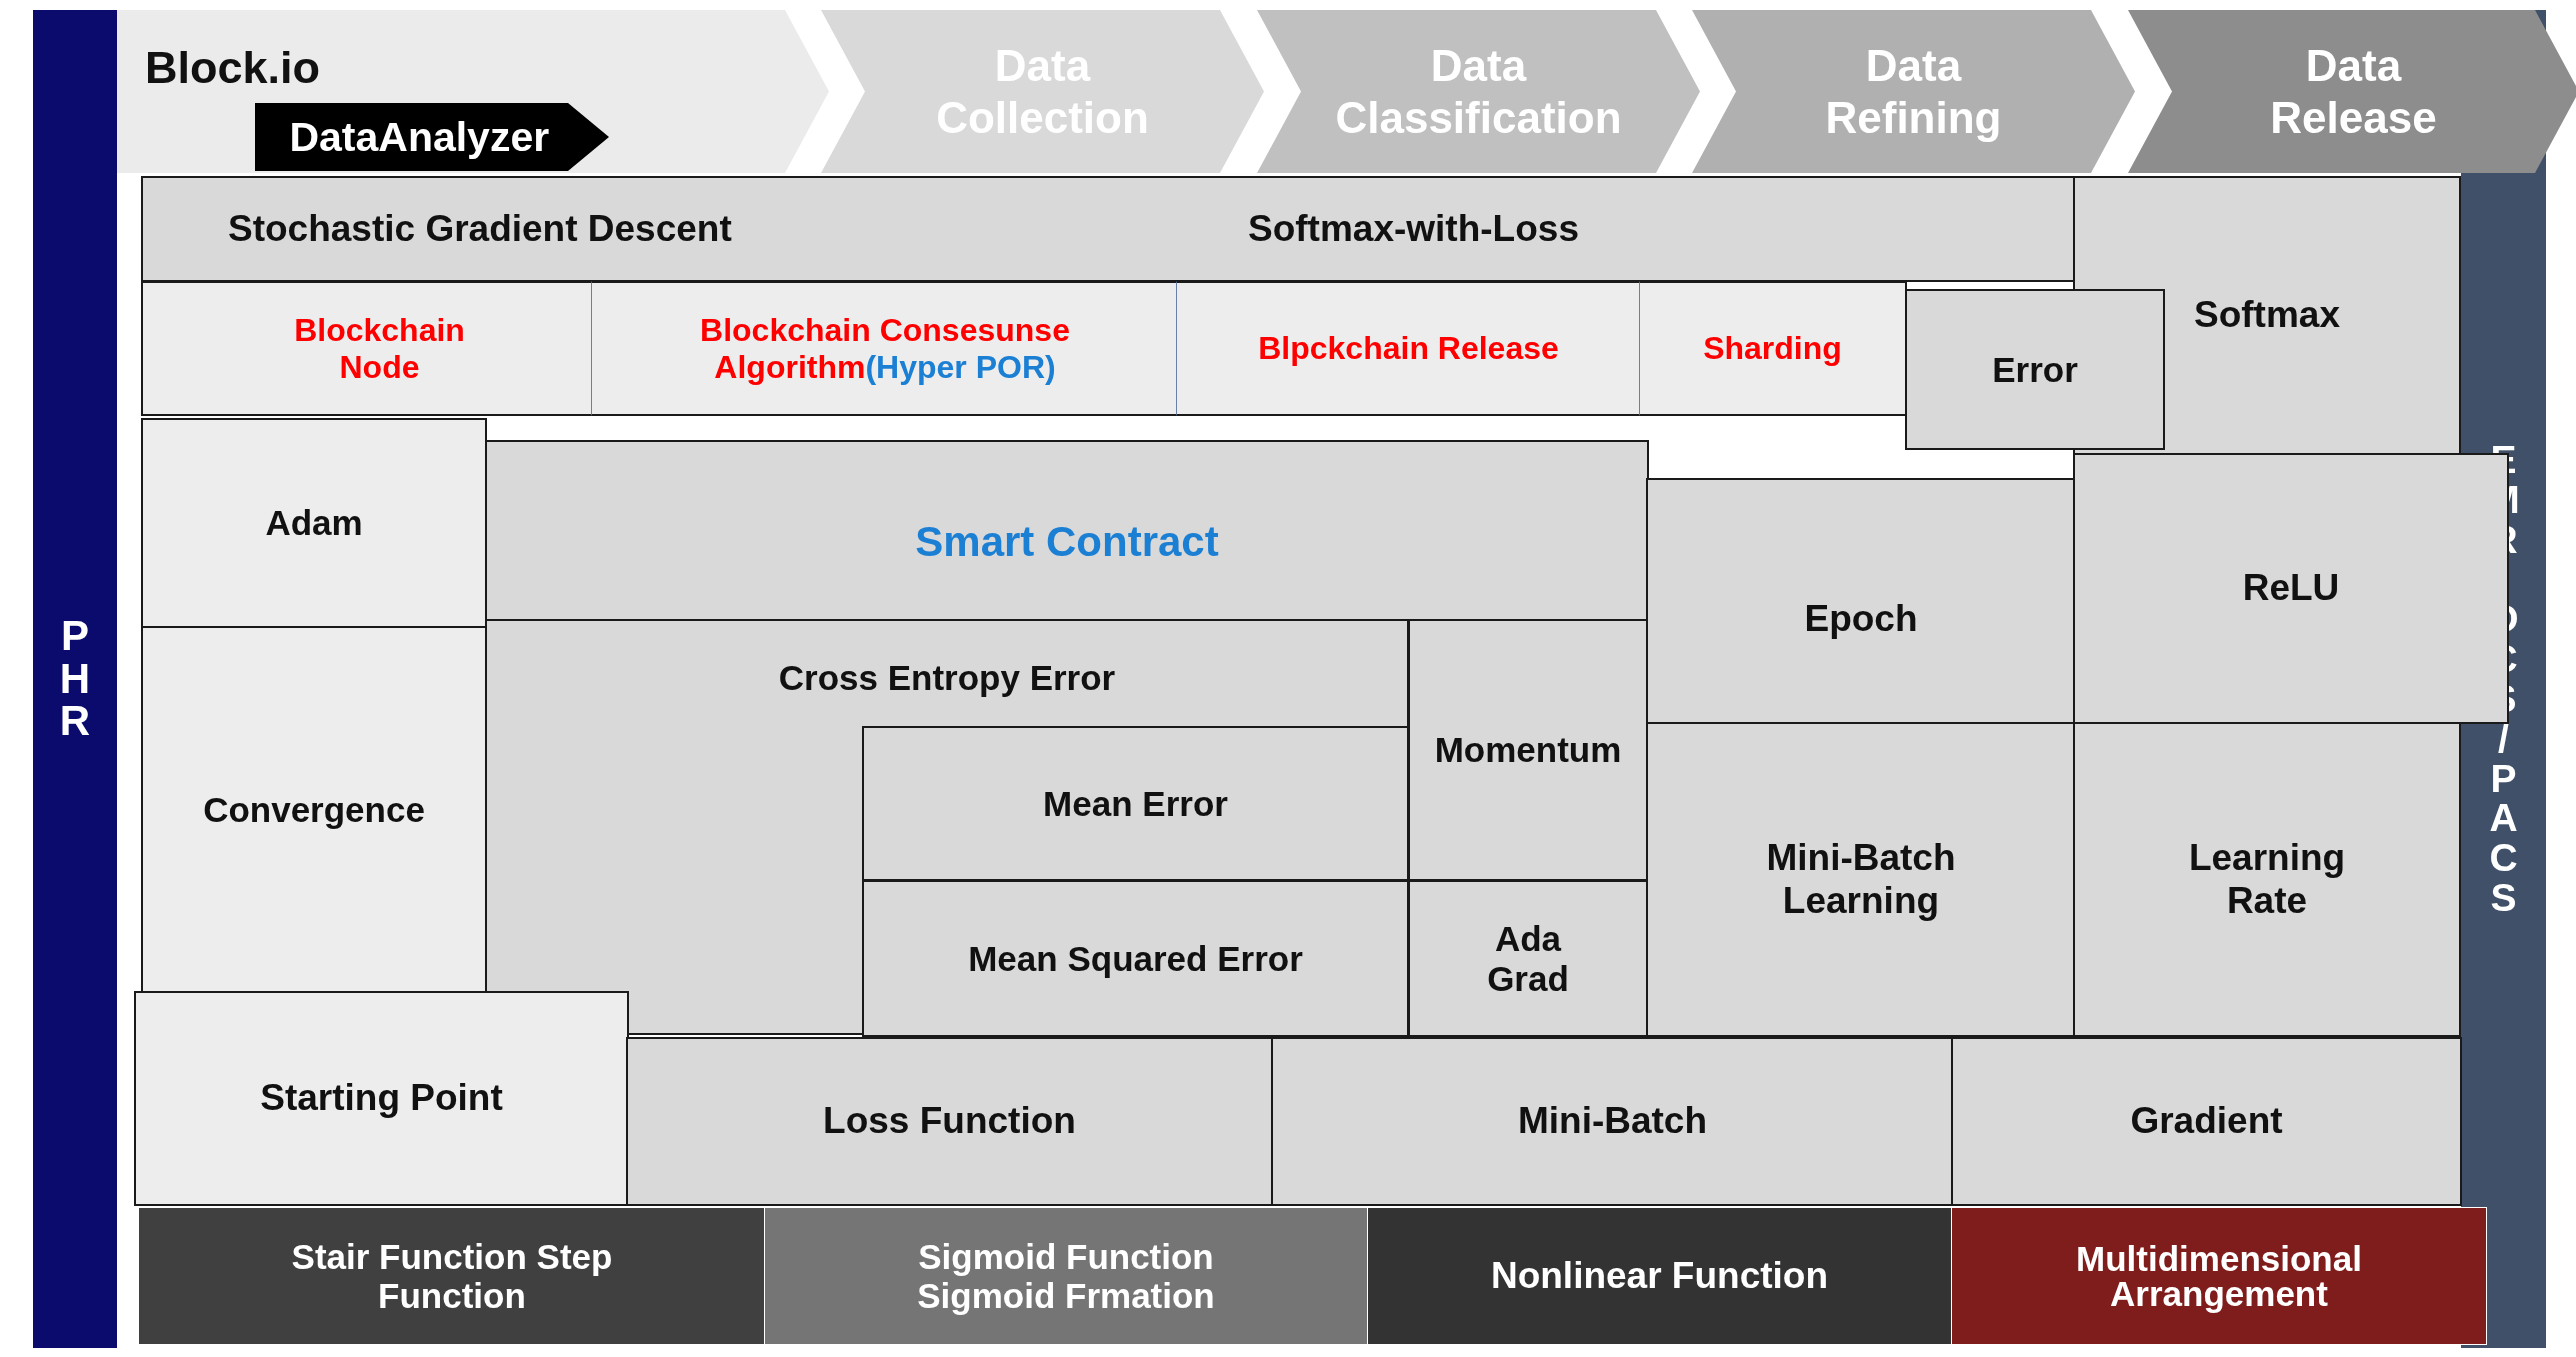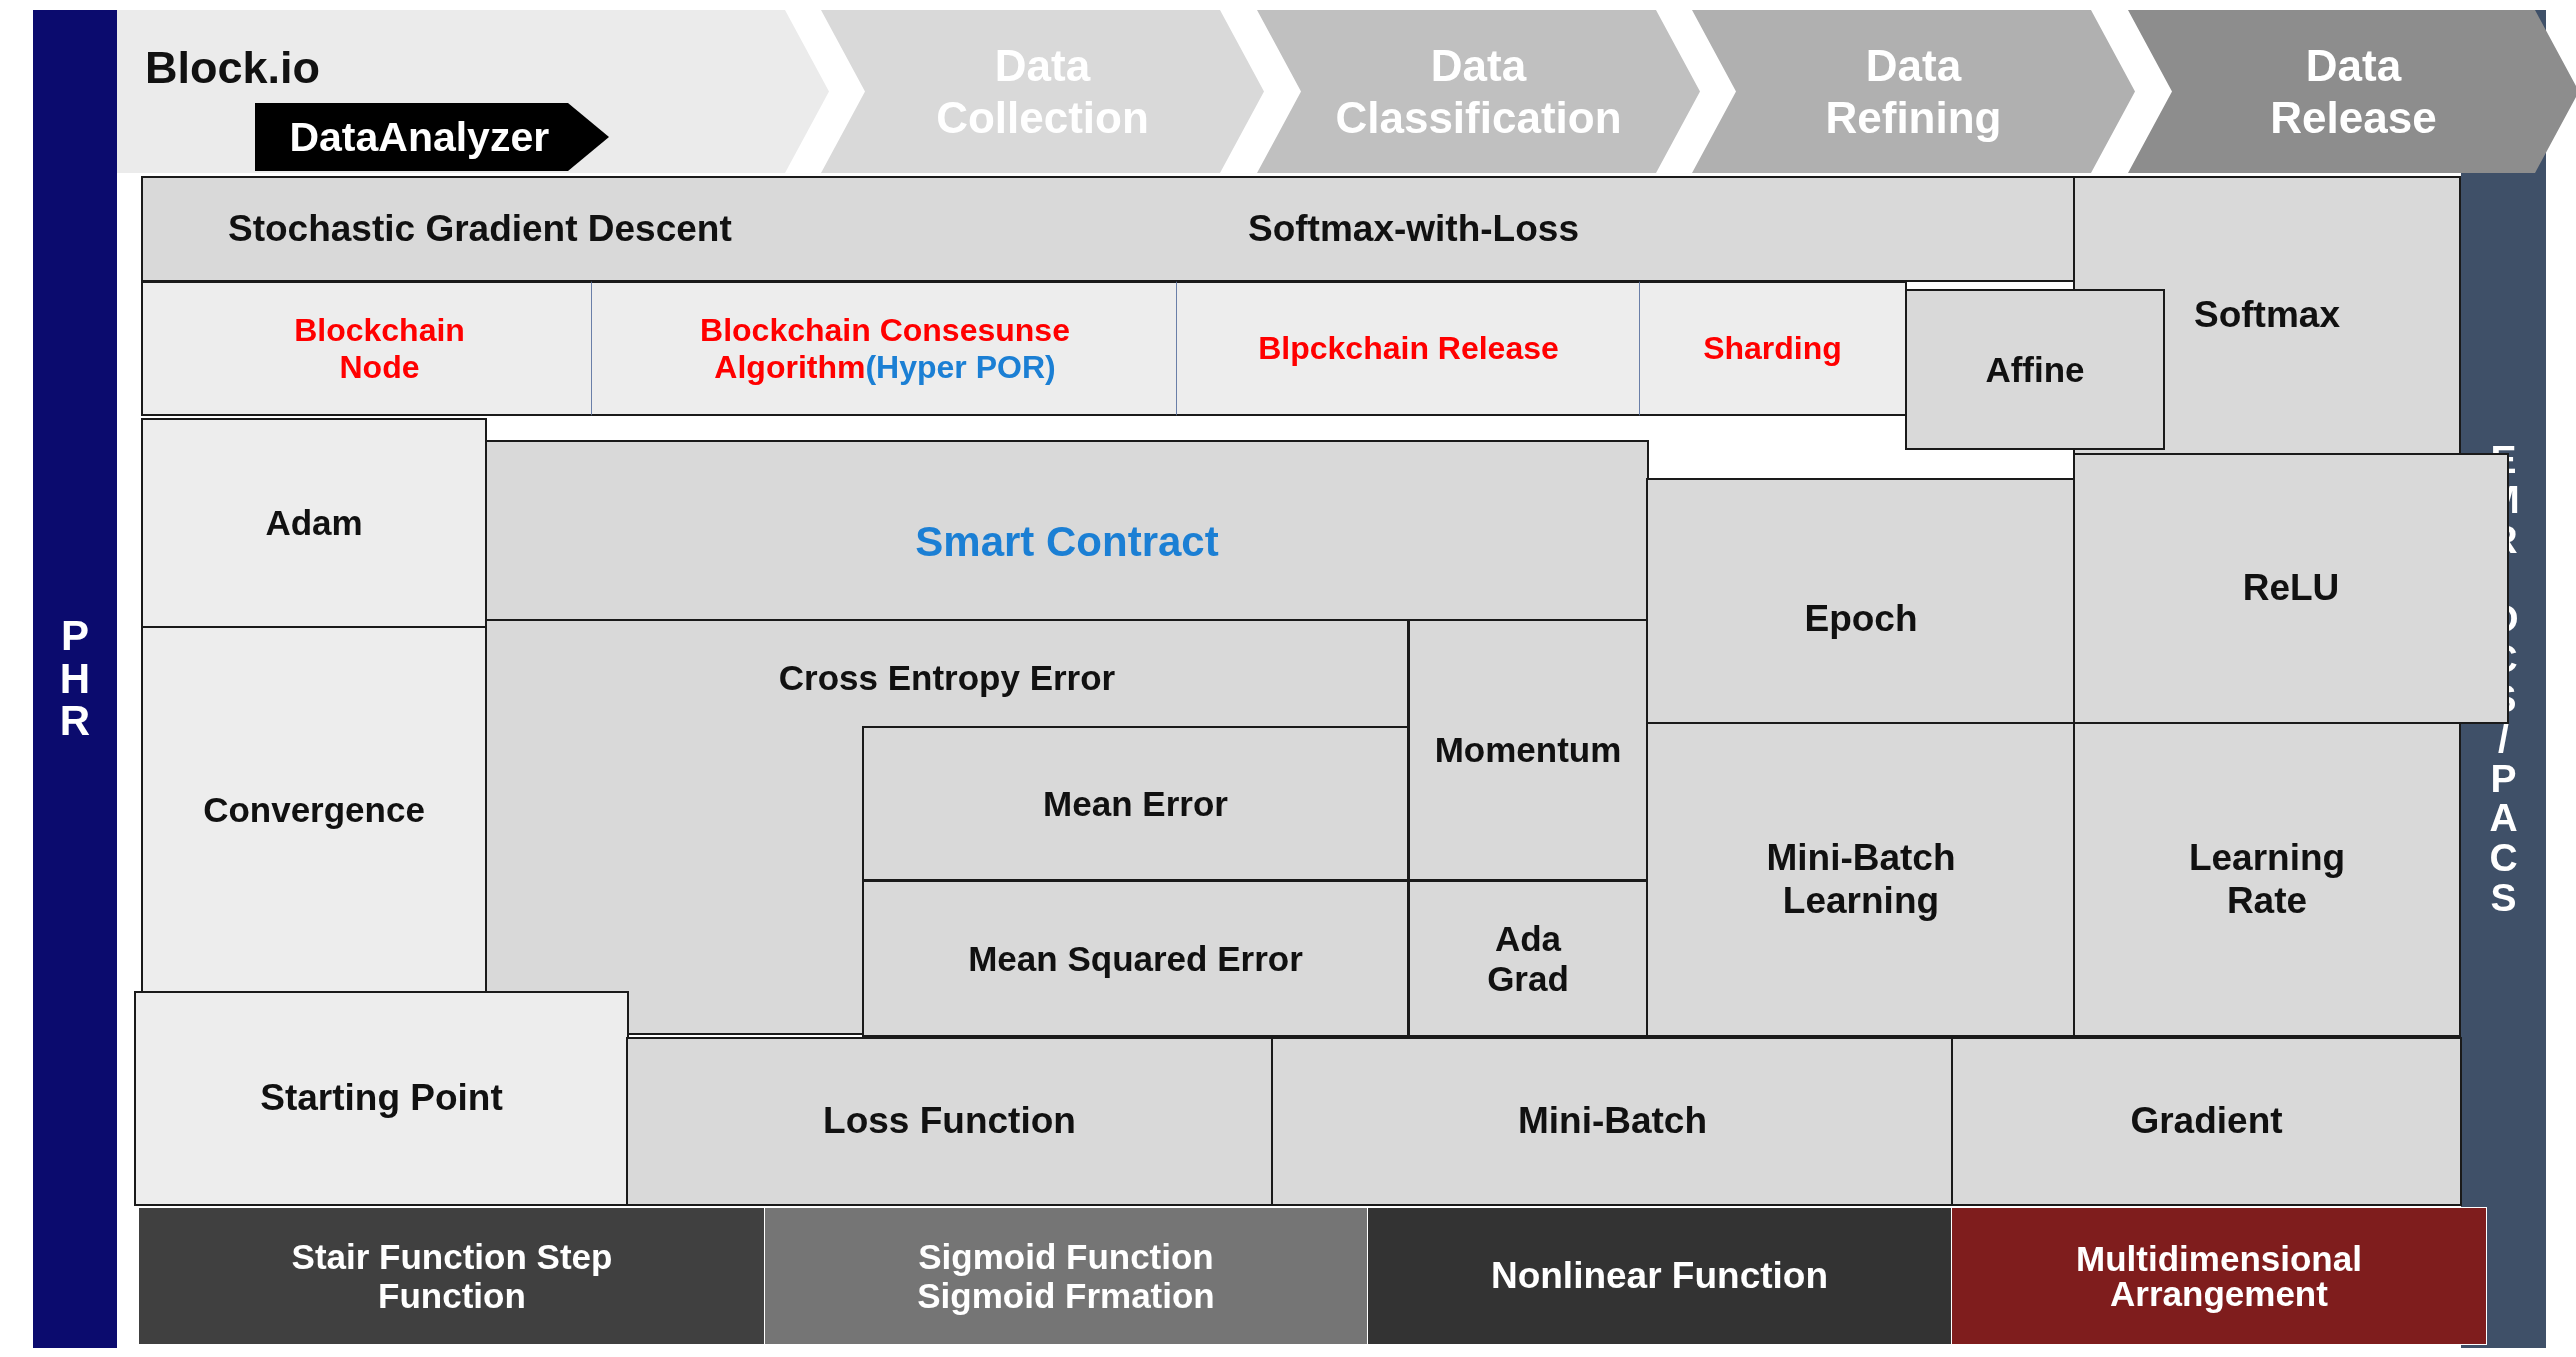--- a/index.html
+++ b/index.html
@@ -192,21 +192,21 @@
     </span>
   </div>
   <div class="box g2" style="left:1176px; top:281px; width:464px;  height:135px; font-size:32px; border-left:1.4px solid #6a7fa8; border-right:none;">
     <span class="red">Blpckchain Release</span>
   </div>
   <div class="box g2" style="left:1639px; top:281px; width:268px;  height:135px; font-size:32px; border-left:1.4px solid #6a7fa8;">
     <span class="red">Sharding</span>
   </div>
 
   <div class="box g1" style="left:1905px; top:289px; width:260px; height:161px; font-size:35px;">
-    <span>Affine</span>
+    <span>Error</span>
   </div>
 
   <div class="box g2" style="left:141px; top:418px; width:346px; height:210px; font-size:35px;">
     <span>Adam</span>
   </div>
   <div class="box g2" style="left:141px; top:626px; width:346px; height:367px; font-size:35px;">
     <span>Convergence</span>
   </div>
 
   <div class="box g1" style="left:485px; top:418px; width:1164px; height:203px; font-size:42px;margin-top:22px;">

